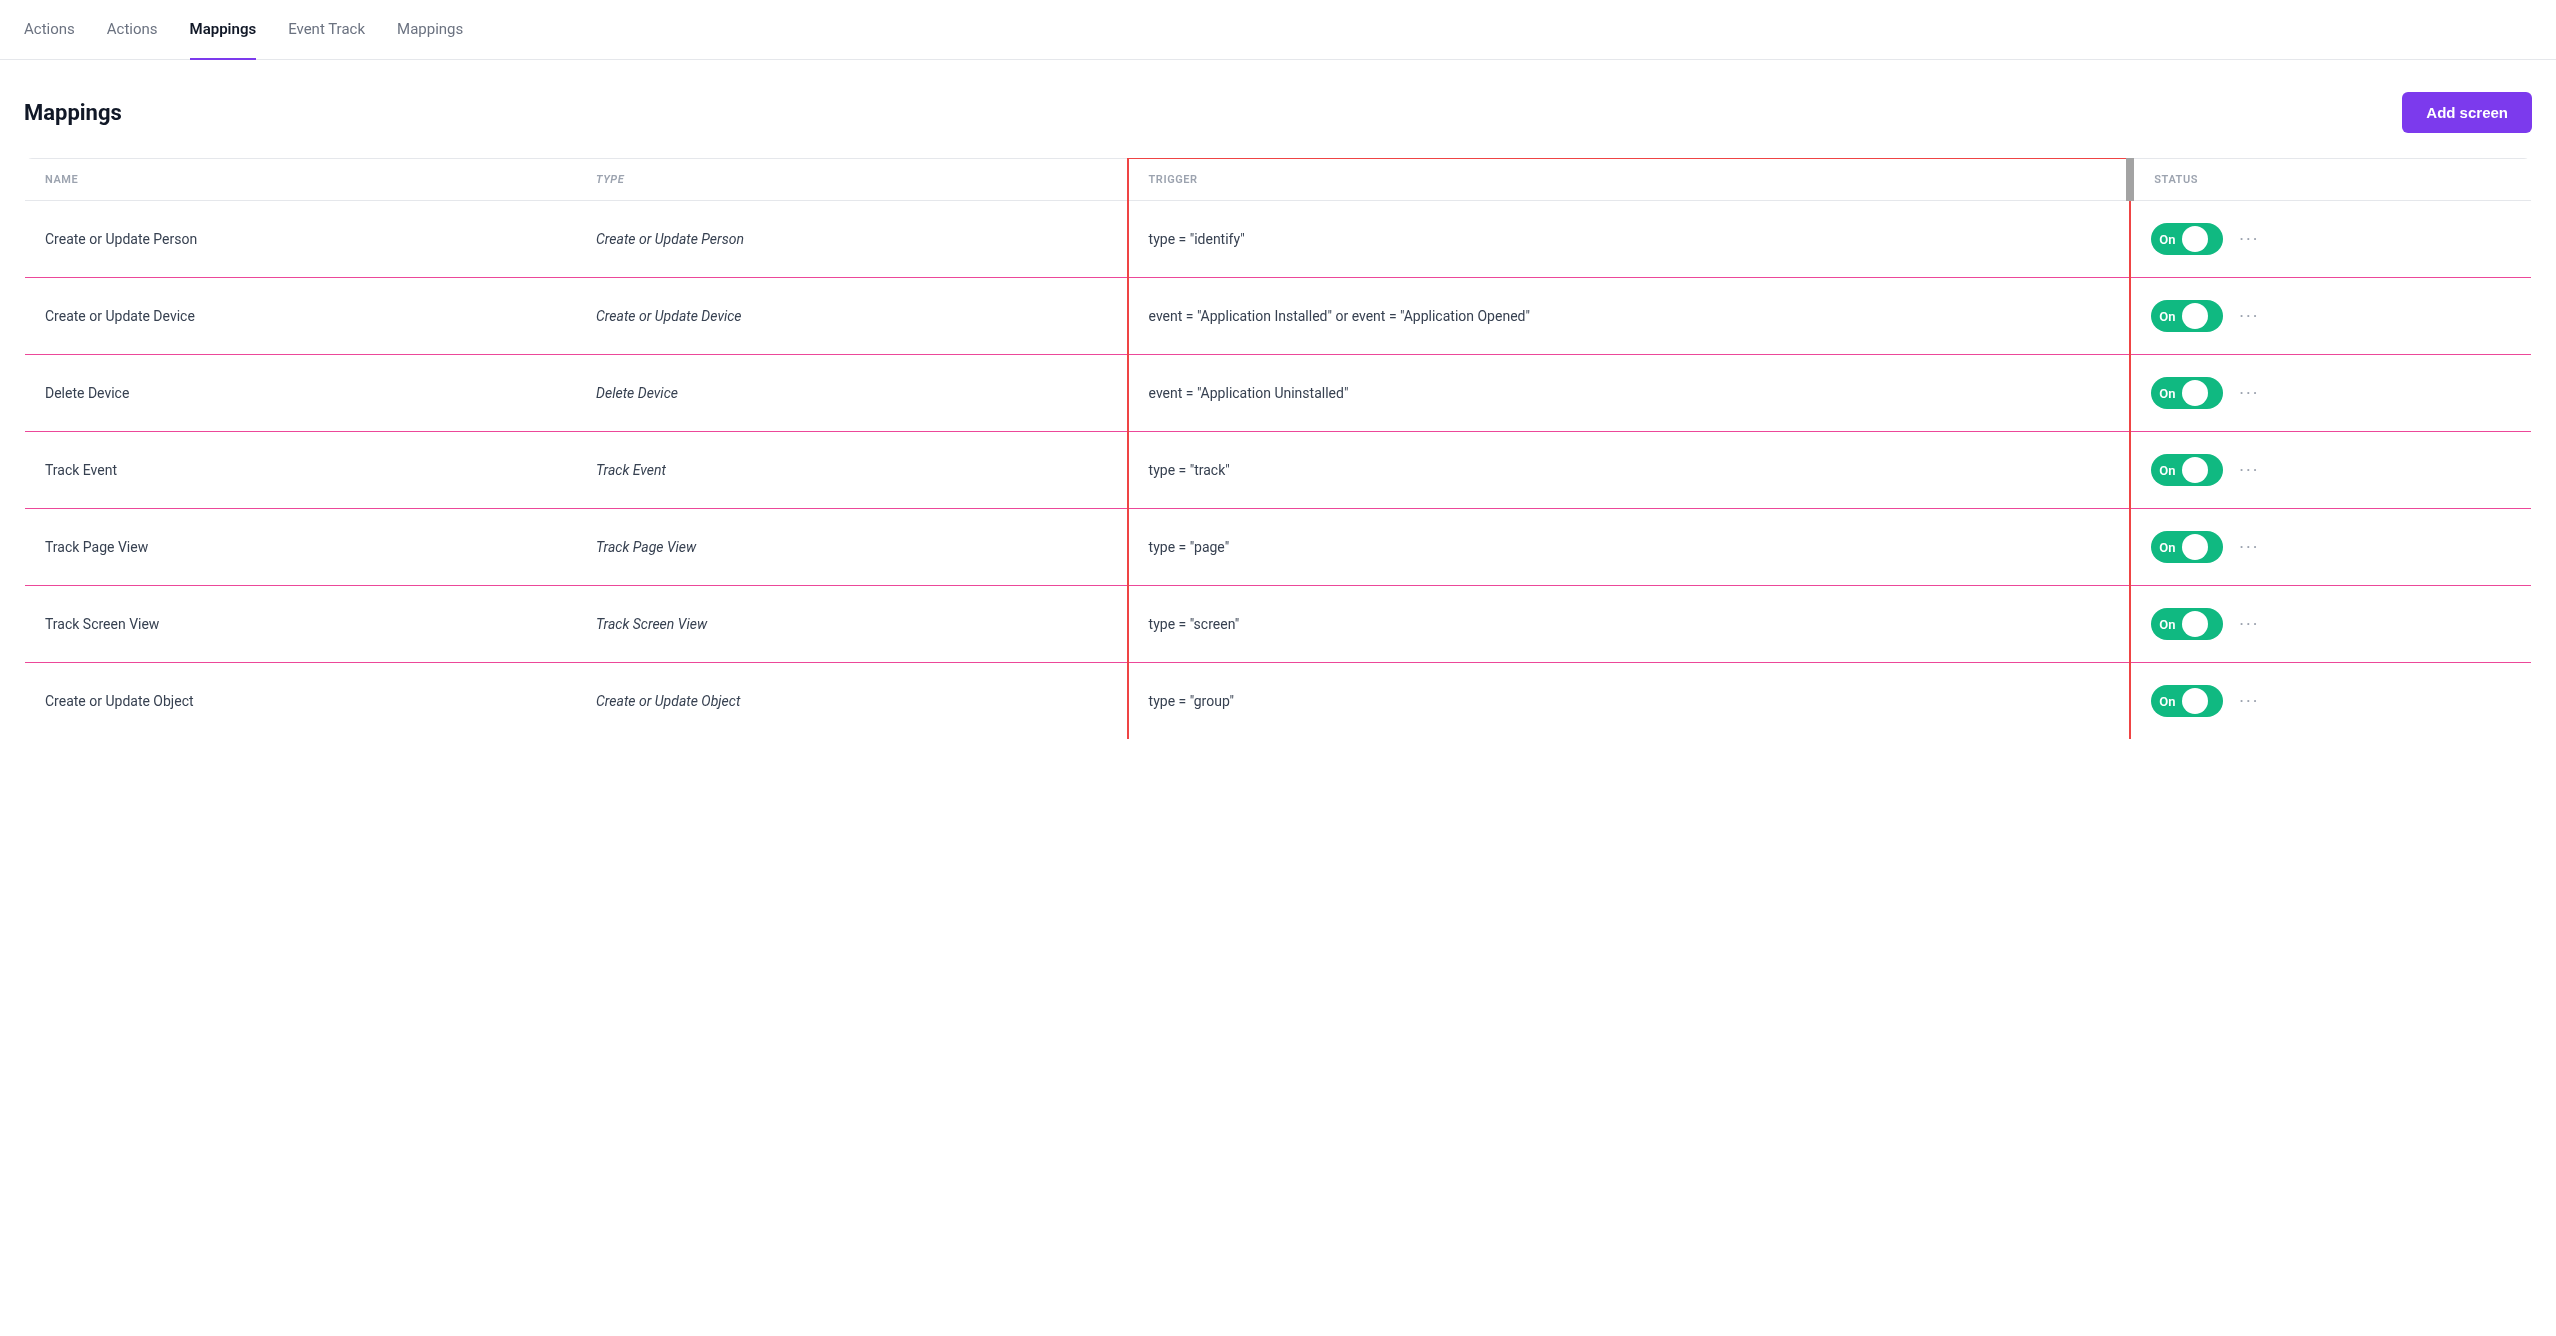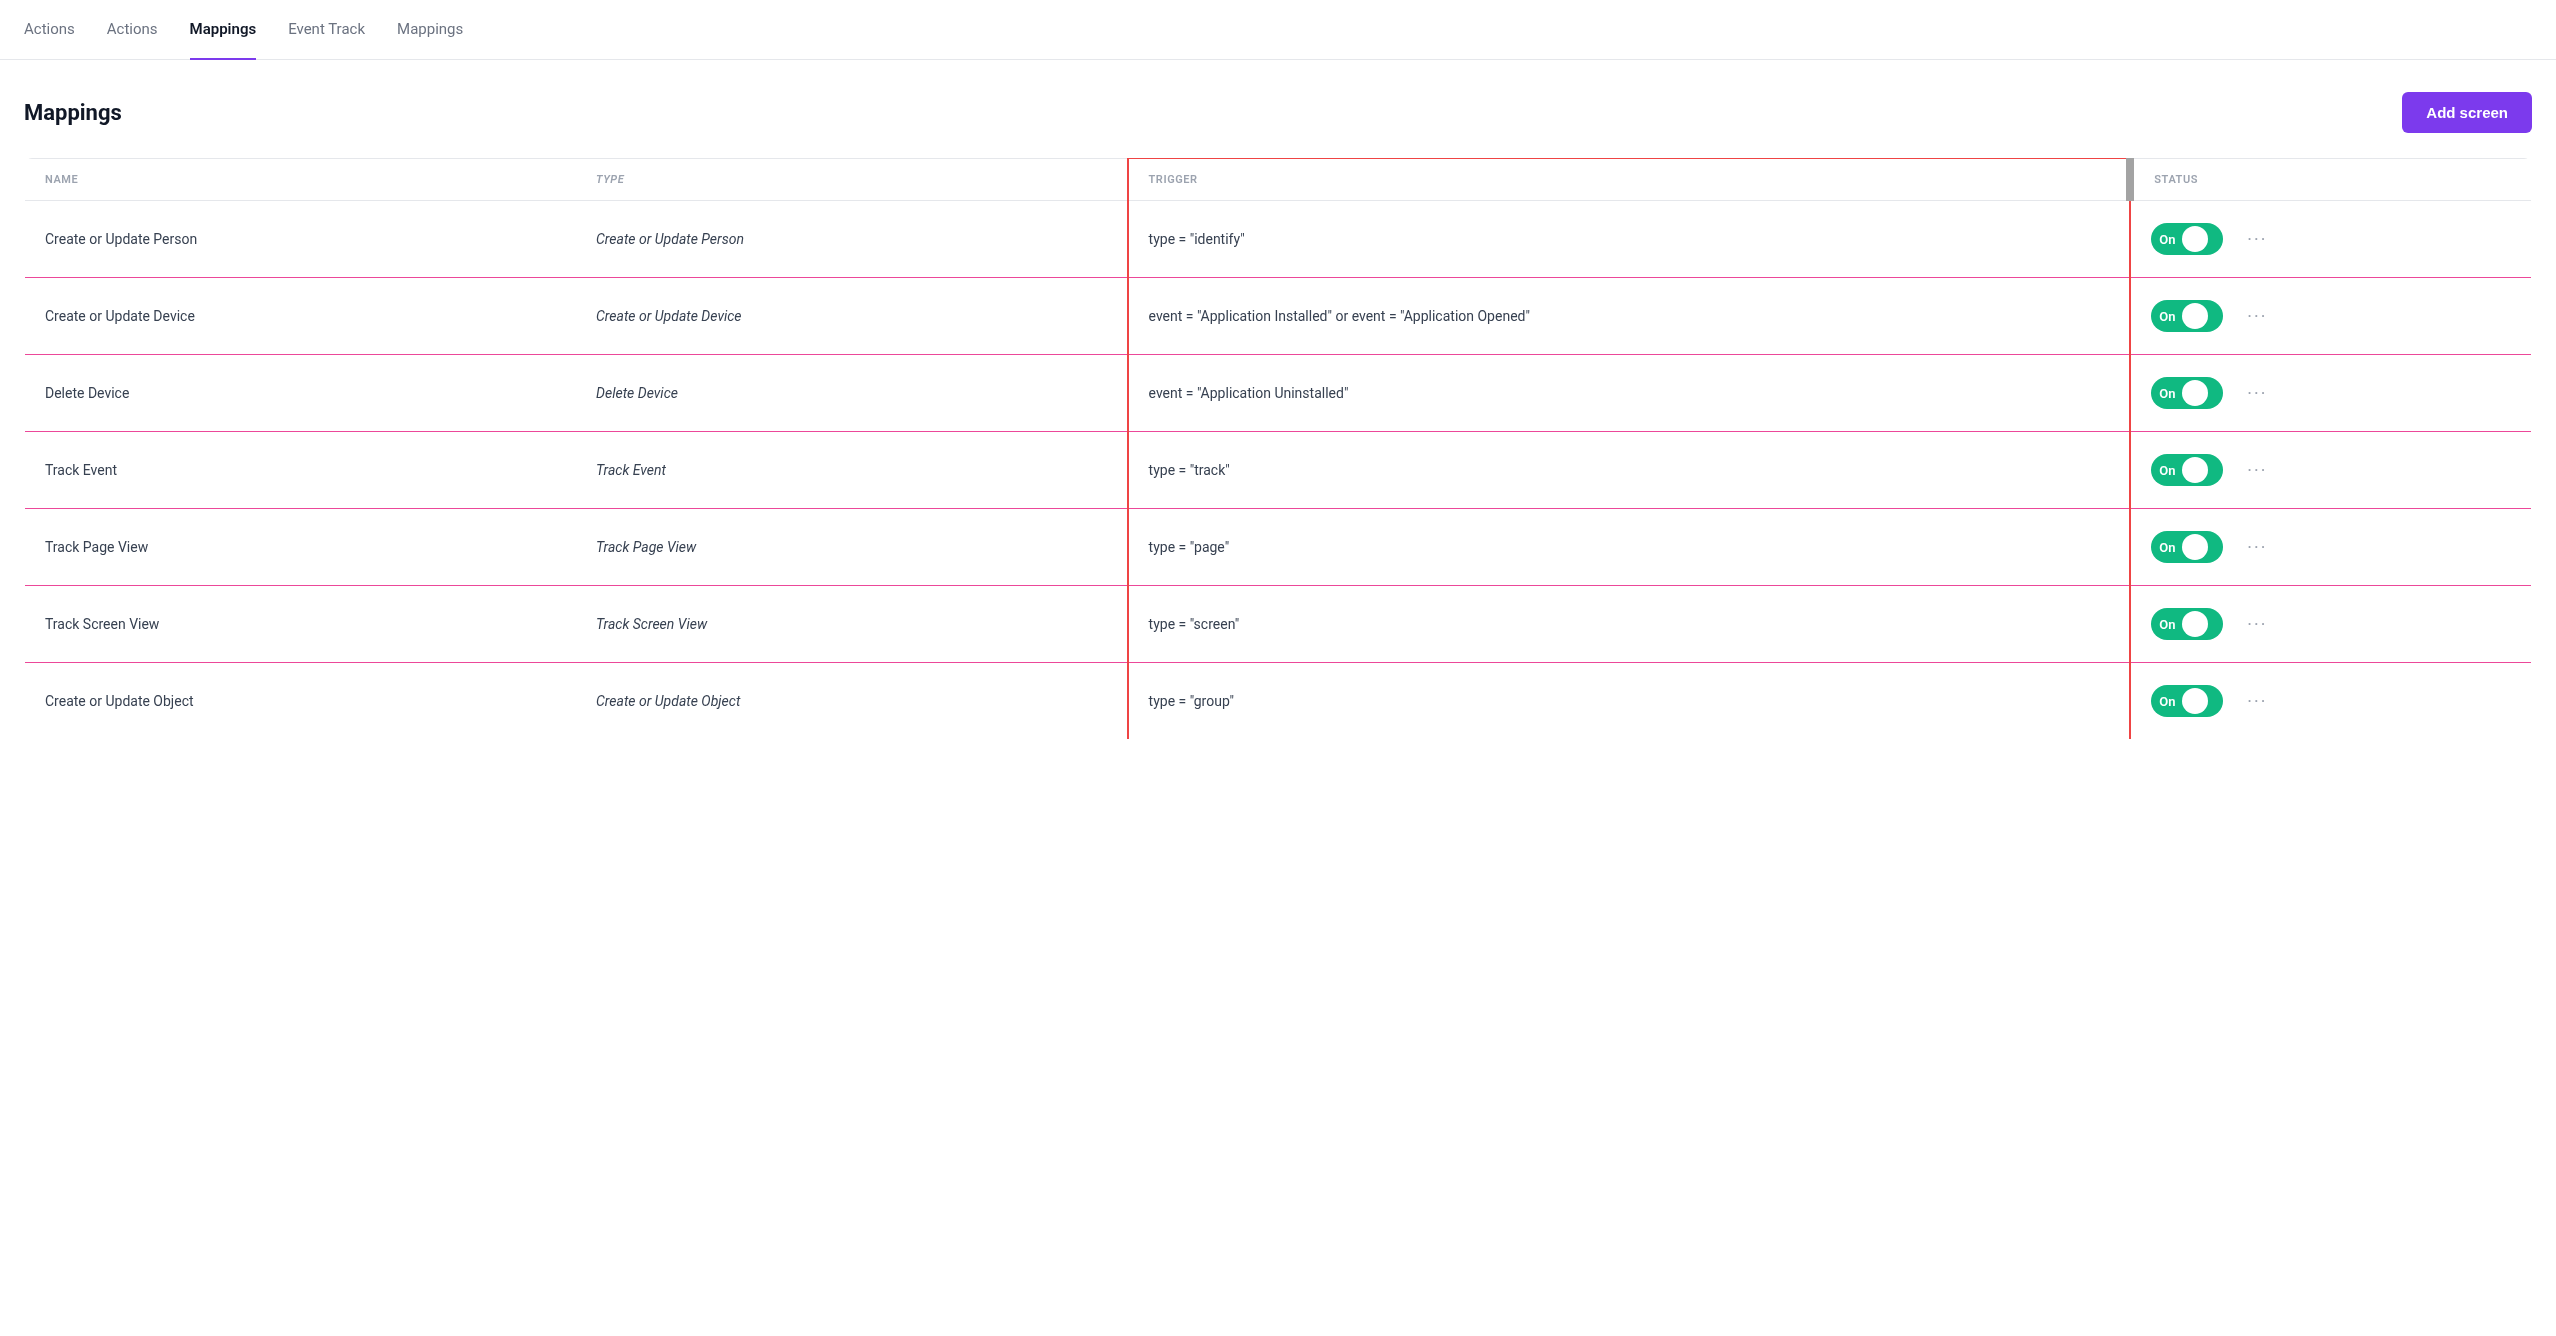--- a/index.html
+++ b/index.html
@@ -156,21 +156,21 @@
       color: #9ca3af;
       font-size: 18px;
       cursor: pointer;
       padding: 4px 8px;
       letter-spacing: 2px;
     }
 
     .status-actions-col {
       display: flex;
       align-items: center;
-      gap: 16px;
+      gap: 8px;
     }
 
     .col-name { width: 22%; }
     .col-type { width: 22%; font-style: italic; }
     .col-trigger { width: 40%; }
     .col-status { width: 16%; }
   </style>
 </head>
 <body>
 

